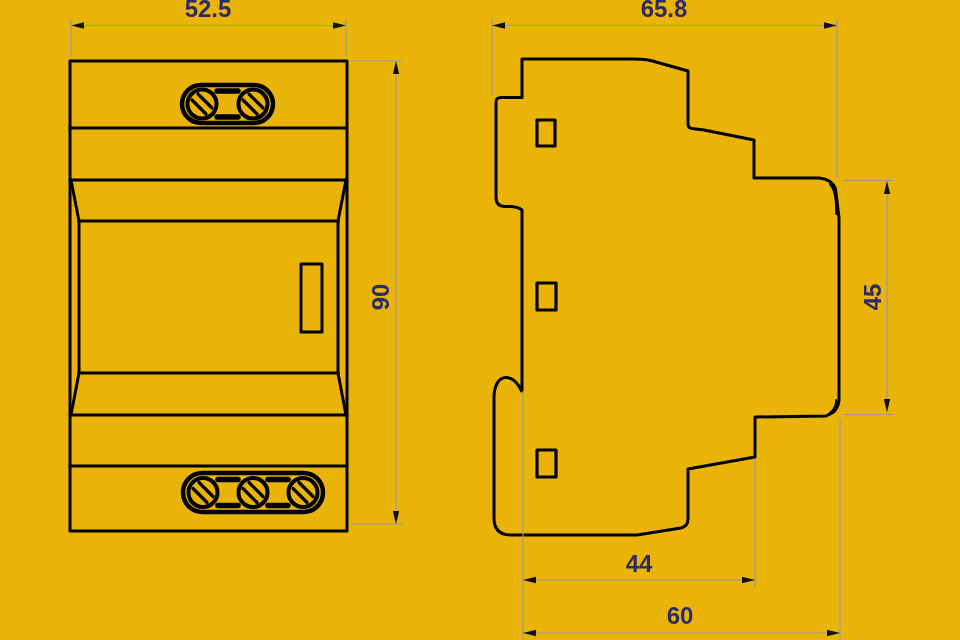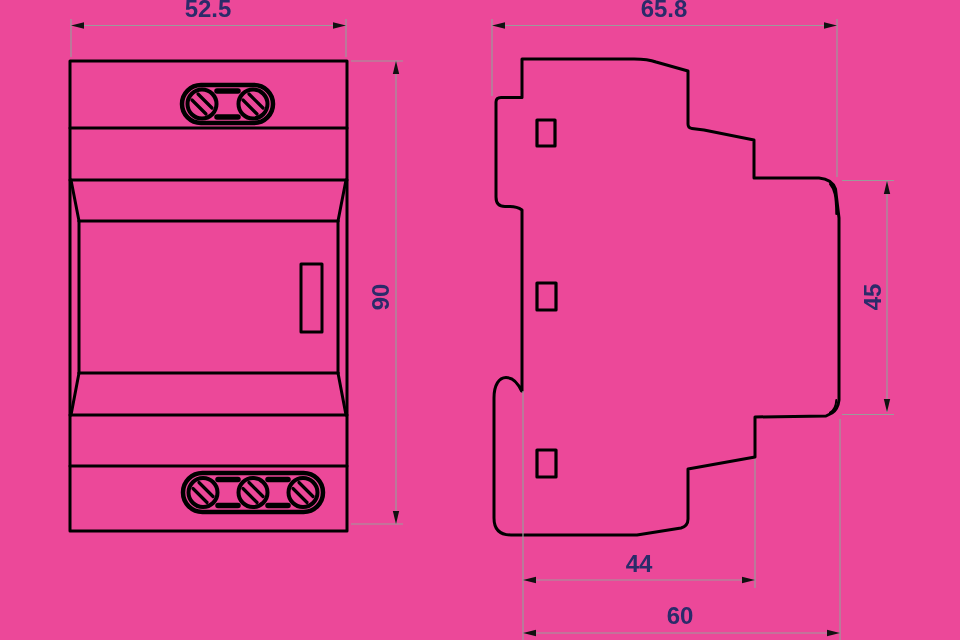--- a/index.html
+++ b/index.html
@@ -1,16 +1,16 @@
 <!DOCTYPE html>
 <html><head>
 <meta charset="utf-8">
 <style>
   html,body{margin:0;padding:0;background:#ffffff;}
-  .stage{position:relative;width:960px;height:640px;background:#ec4899;overflow:hidden;}
+  .stage{position:relative;width:960px;height:640px;background:#eab308;overflow:hidden;}
   svg{display:block;}
   .dim-text{
     font-family:"Liberation Sans", sans-serif;
     font-size:24px;
     font-weight:bold;
     stroke:none;
   }
   .thin line{stroke-width:1.2;}
   .arrows polygon{stroke:none;}
   .outline-group{fill:none;stroke-linejoin:round;stroke-linecap:round;}

